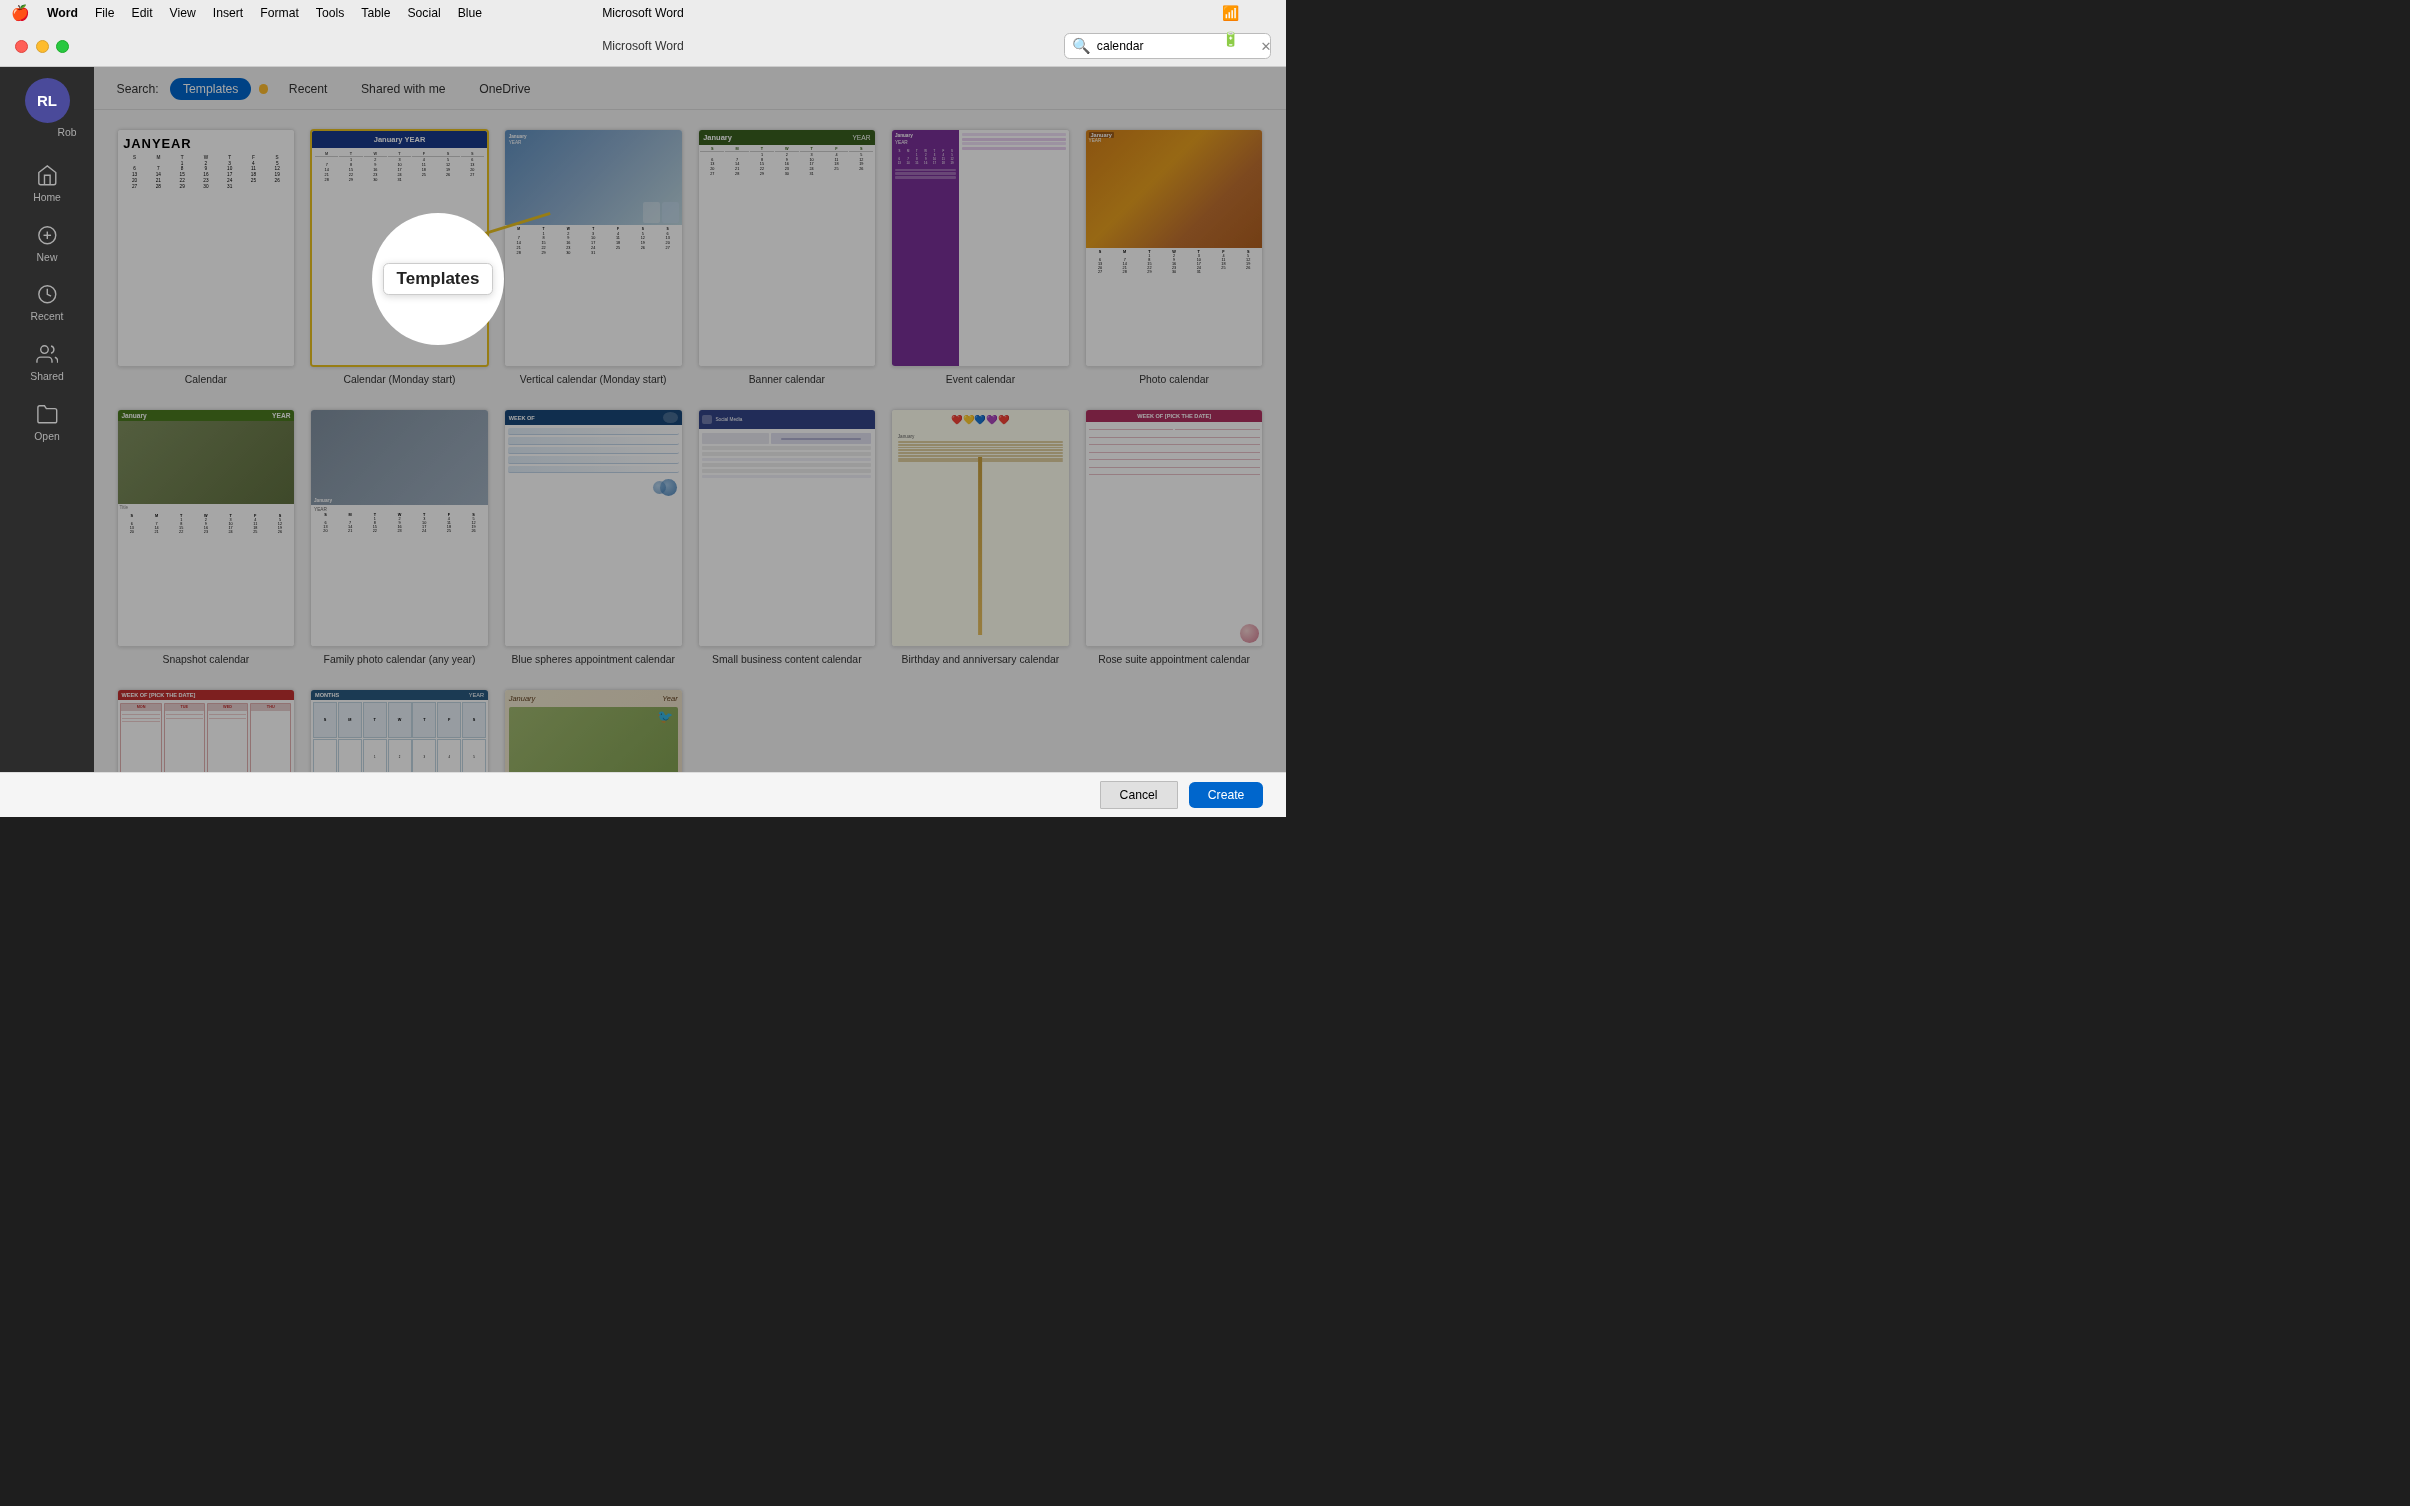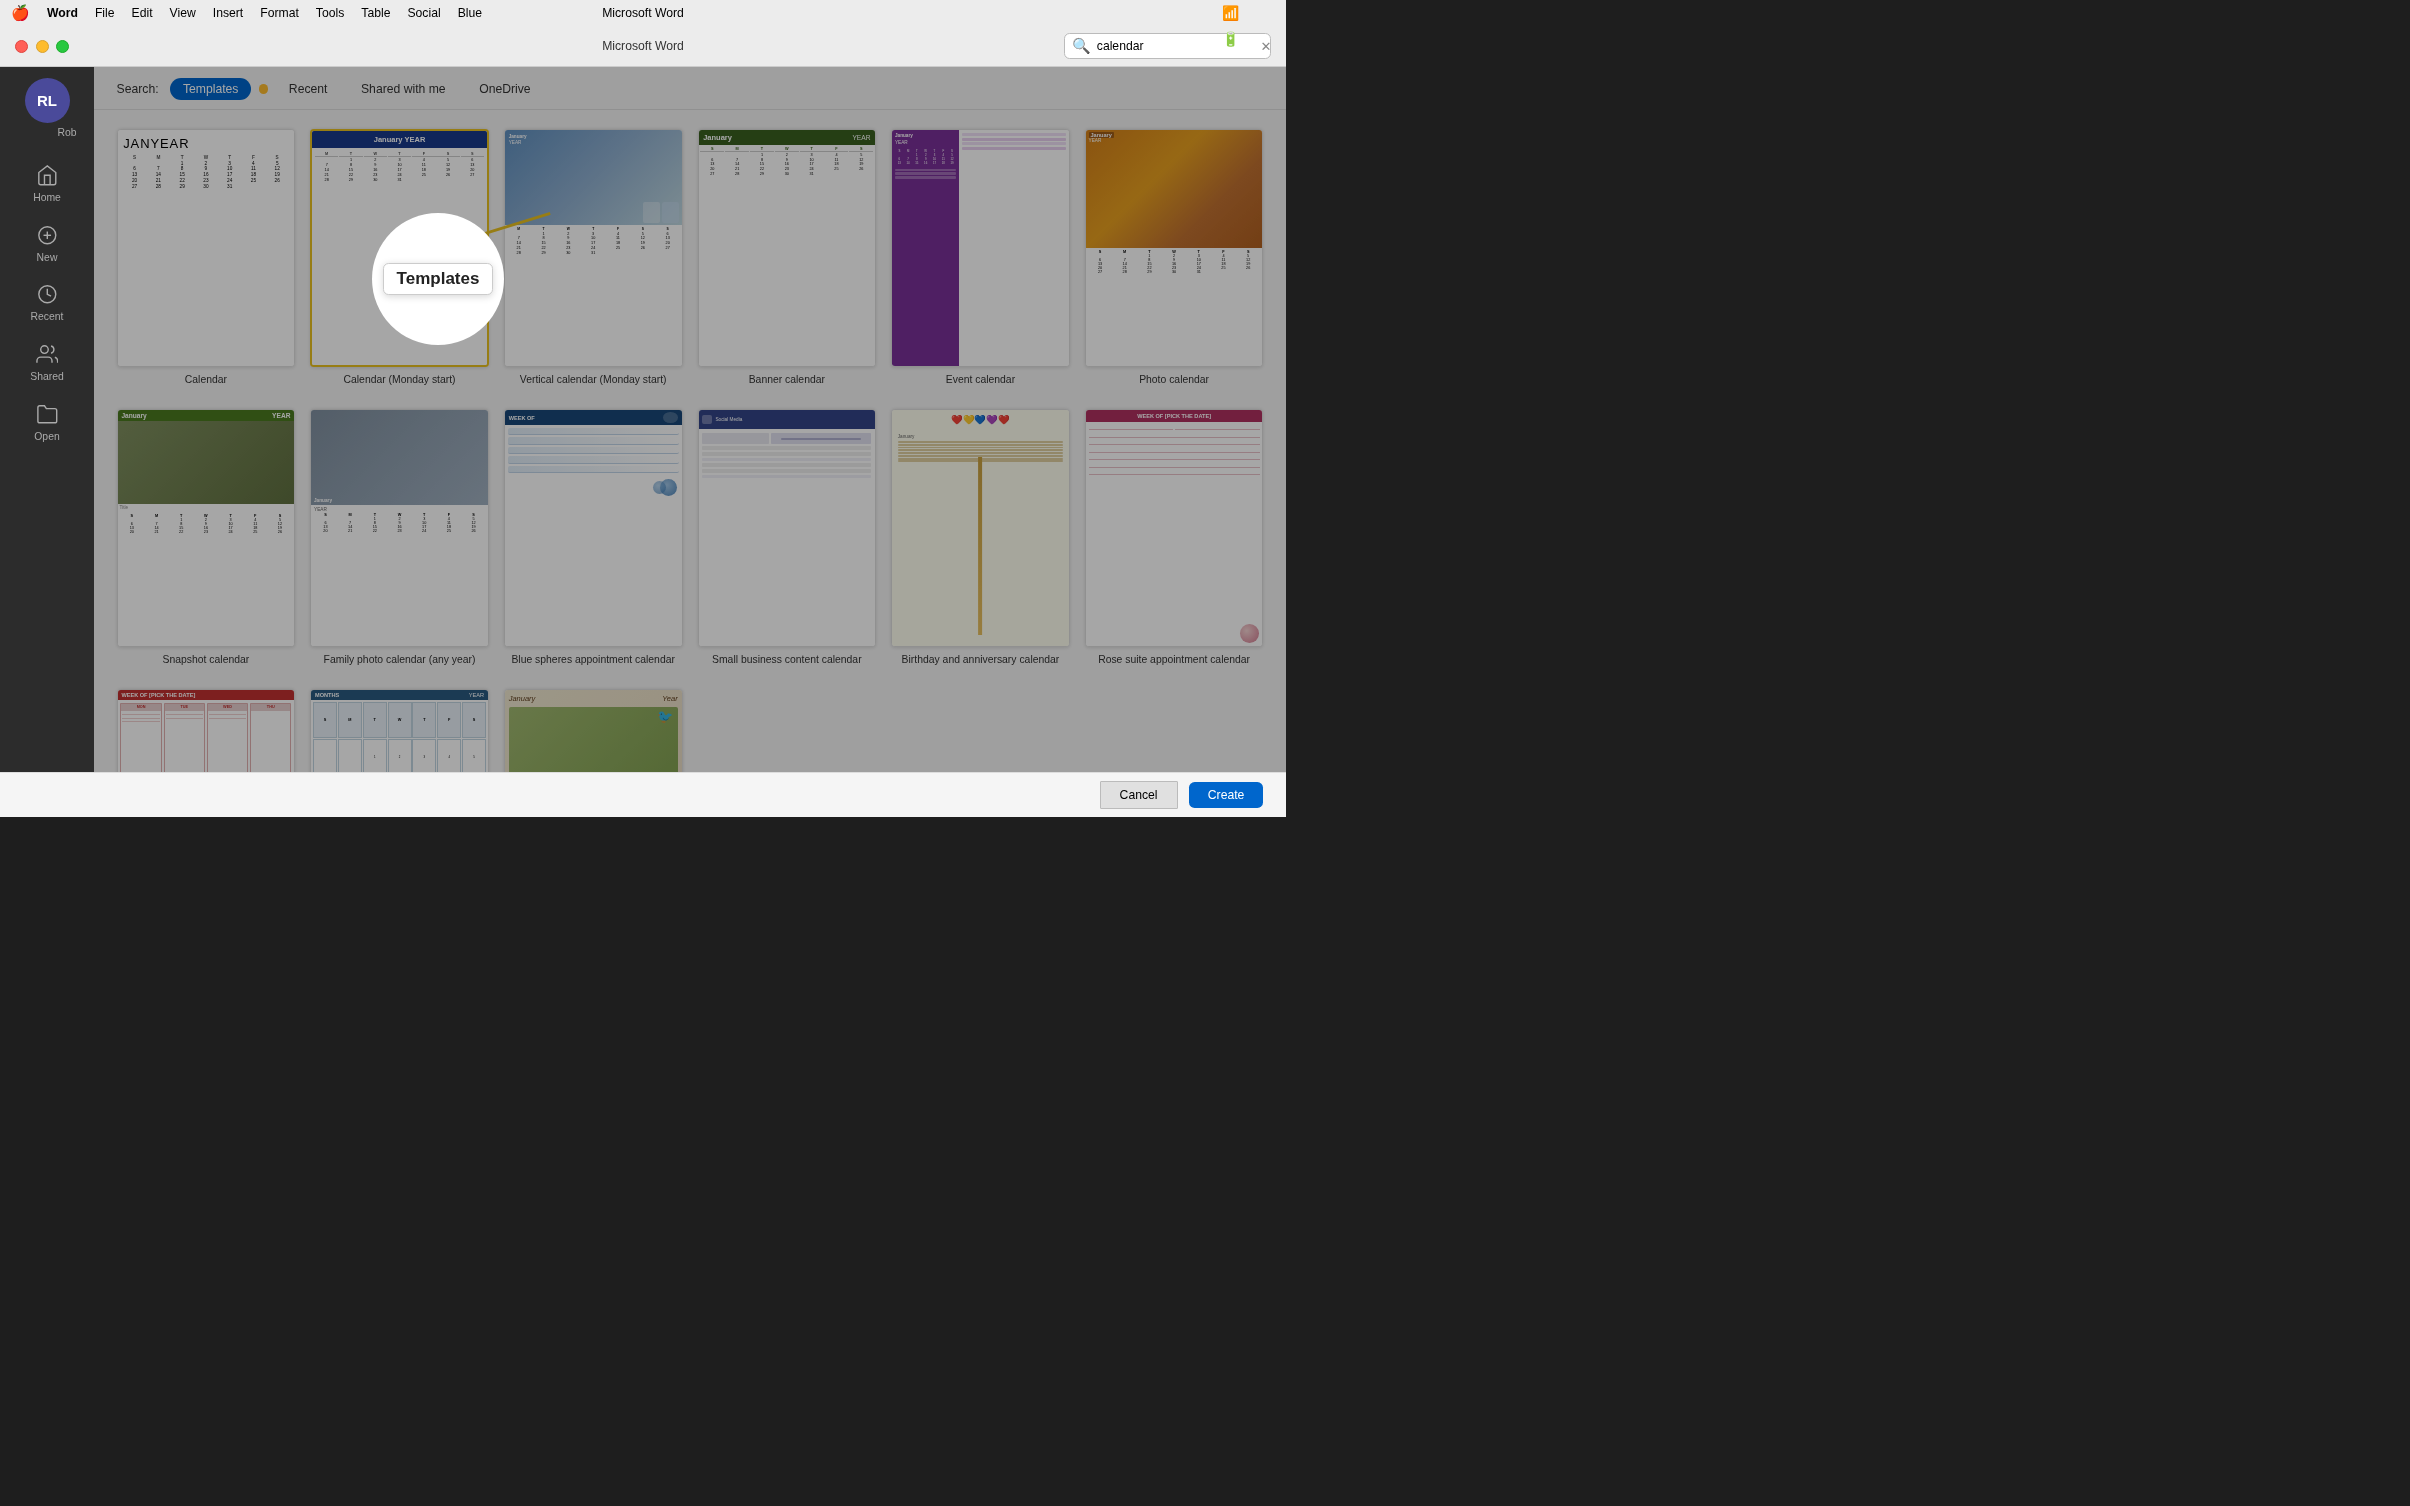--- a/index.html
+++ b/index.html
@@ -410,21 +410,21 @@
         <button class="tab-btn">Recent</button>
         <button class="tab-btn">Shared with me</button>
         <button class="tab-btn">OneDrive</button>
       </div>
 
       <div class="templates-grid">
 
         <div class="template-item">
           <div class="template-thumb">
             <div style="width:100%;height:100%;background:white;padding:5.6px;display:flex;flex-direction:column;">
-              <div style="font-size:13px;font-weight:400;letter-spacing:0.9px;color:#000;margin-bottom:3.8px;">JANYEAR</div>
+              <div style="font-size:13px;font-weight:700;letter-spacing:0.9px;color:#000;margin-bottom:3.8px;">JANYEAR</div>
               <div style="display:grid;grid-template-columns:repeat(7,1fr);gap:0.9px;font-size:4.7px;text-align:center;">
                 <span style="font-weight:700;color:#555;">S</span>
                   <span style="font-weight:700;color:#555;">M</span>
                   <span style="font-weight:700;color:#555;">T</span>
                   <span style="font-weight:700;color:#555;">W</span>
                   <span style="font-weight:700;color:#555;">T</span>
                   <span style="font-weight:700;color:#555;">F</span>
                   <span style="font-weight:700;color:#555;">S</span>
                 <span></span>
                   <span></span>

